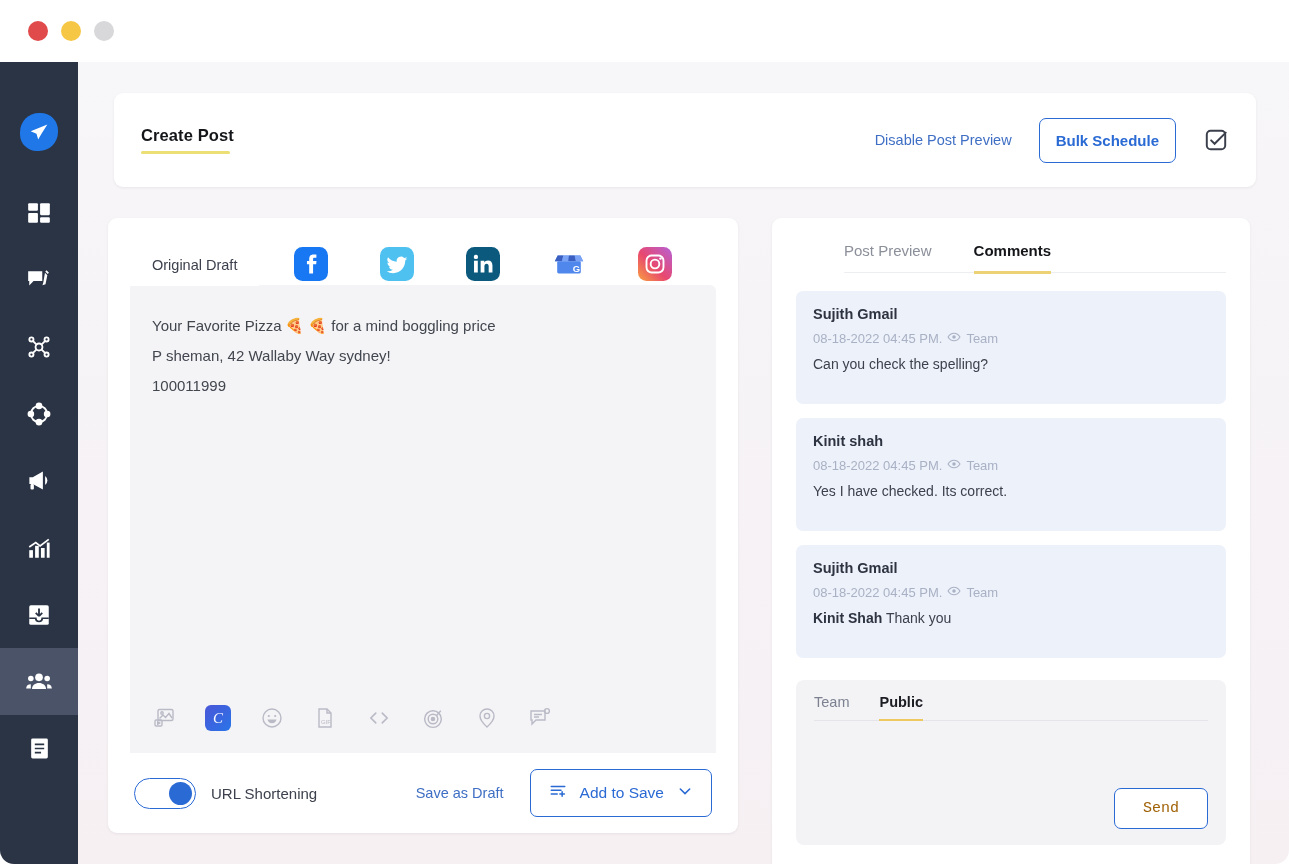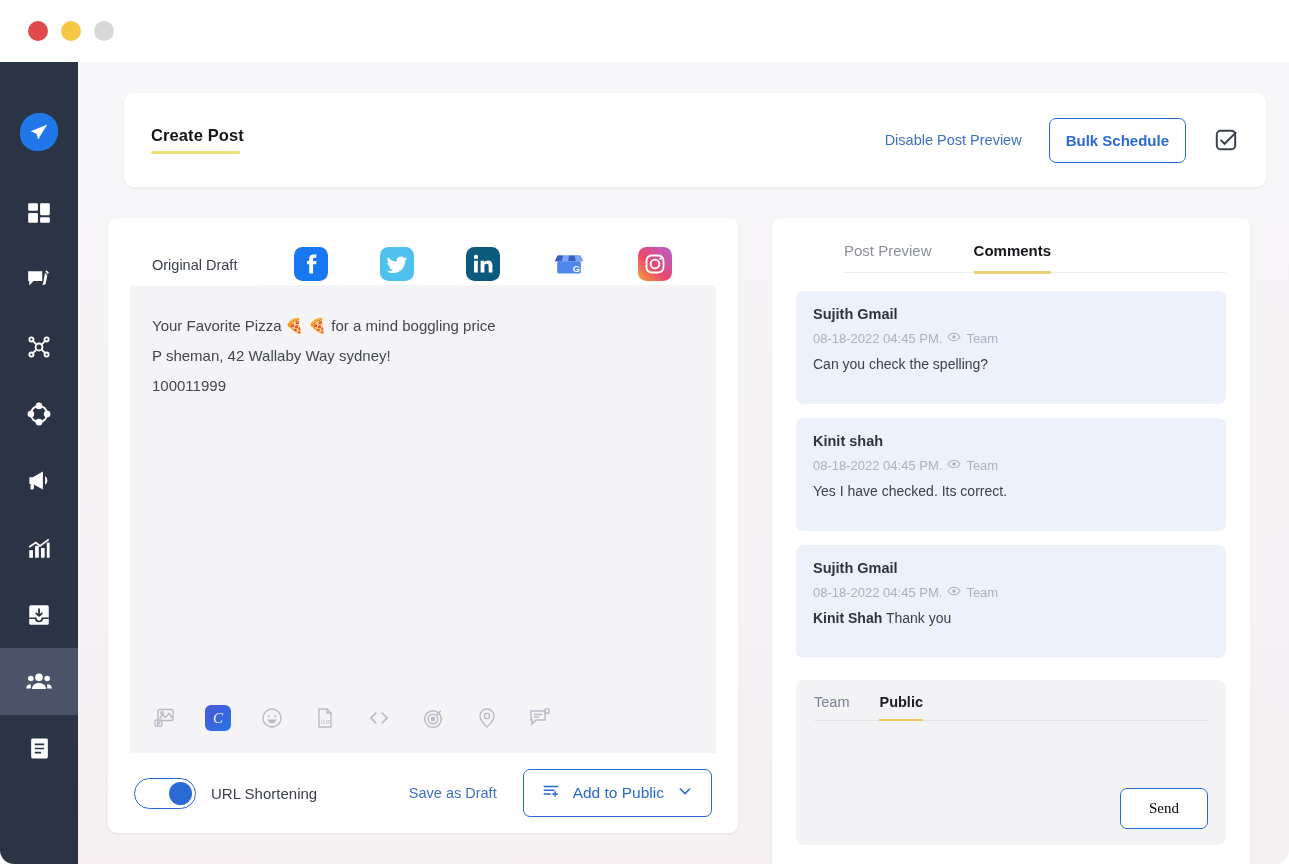--- a/index.html
+++ b/index.html
@@ -58,21 +58,21 @@
   
   .canvas {
     position: absolute; left: 78px; top: 62px;
     width: 1211px; height: 802px;
     background: linear-gradient(to bottom, #f7f6f8 0%, #f6f2f5 60%, #f6f0f3 100%);
     overflow: hidden;
   }
 
   
   .header-card {
-    position: absolute; left: 46px; top: 31px;
+    position: absolute; left: 36px; top: 31px;
     width: 1142px; height: 94px;
     background: #ffffff;
     border-radius: 9px;
     box-shadow: 0 1px 3px rgba(40,40,60,.07);
     display: flex; align-items: center;
     padding: 0 27px 0 27px;
   }
   .page-title-wrap { display: flex; flex-direction: column; }
   .page-title {
     font-size: 16.5px; font-weight: bold; color: #15161a;
@@ -264,26 +264,26 @@
   .composer-input {
     flex: 1; background: transparent; border: none;
     resize: none; outline: none;
     font-family: "Liberation Sans", sans-serif;
     font-size: 14px; color: #3c414d;
     padding-top: 8px;
   }
   .send-row { display: flex; justify-content: flex-end; }
   .send-btn {
     border: 1.6px solid #2a6ad4;
-    color: #000000; background: #fff;
+    color: #a16207; background: #fff;
     border-radius: 7px;
     font-size: 15px;
     padding: 11px 28px;
     cursor: pointer;
-    font-family: Liberation Serif, serif;
+    font-family: Liberation Mono, monospace;
   }
 </style>
 </head>
 <body>
 
 <div class="app">
 
   <div class="titlebar">
     <span class="dot red"></span>
     <span class="dot yellow"></span>
@@ -529,21 +529,21 @@
         <span class="toggle-label">URL Shortening</span>
         <div class="footer-right">
           <button class="link-btn">Save as Draft</button>
           <button class="queue-btn">
             <span>
               <svg width="18" height="18" viewBox="0 0 24 24" fill="none" stroke="#2a6ad4" stroke-width="2" stroke-linecap="round">
                   <path d="M3 6h18M3 11h13M3 16h8"></path>
                   <path d="M17.5 13v6M14.5 16h6"></path>
                 </svg>
             </span>
-            <span>Add to Public</span>
+            <span>Add to Save</span>
             <span>
               <svg width="16" height="16" viewBox="0 0 24 24" fill="none" stroke="#2a6ad4" stroke-width="2.4" stroke-linecap="round">
                   <path d="M5 9l7 7 7-7"></path>
                 </svg>
             </span>
           </button>
         </div>
       </div>
     </section>
 

